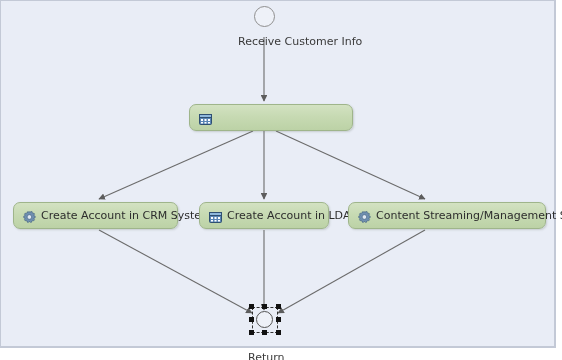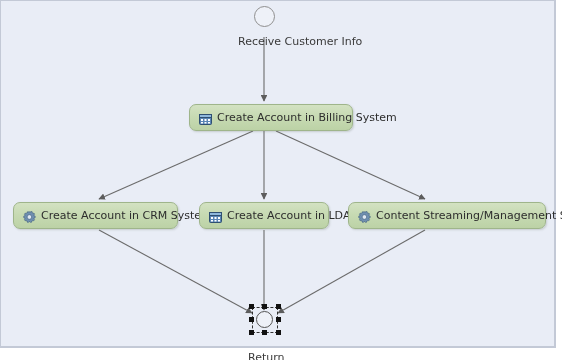--- a/index.html
+++ b/index.html
@@ -121,21 +121,20 @@
       <rect x="0.5" y="1.5" width="12" height="10" rx="1" fill="#5b86b5" stroke="#2f4f72"></rect>
       <rect x="0.5" y="1.5" width="12" height="3" fill="#8fb8dc" stroke="#2f4f72"></rect>
       <rect x="2" y="6" width="2" height="2" fill="#ffffff"></rect>
       <rect x="5.5" y="6" width="2" height="2" fill="#ffffff"></rect>
       <rect x="9" y="6" width="2" height="2" fill="#ffffff"></rect>
       <rect x="2" y="9" width="2" height="1.5" fill="#ffffff"></rect>
       <rect x="5.5" y="9" width="2" height="1.5" fill="#ffffff"></rect>
       <rect x="9" y="9" width="2" height="1.5" fill="#ffffff"></rect>
     </svg>
   </span>
-  <span class="node-label">Create Account in Billing System</span>
 </div>
 
 <div class="node-box" style="left:13px;top:202px;width:165px;">
   <span class="icon">
     <svg viewBox="0 0 13 13" width="13" height="13" xmlns="http://www.w3.org/2000/svg">
       <g fill="#6f8fb0" stroke="#3f5f80" stroke-width="0.6">
         <path d="M6.5 0.8 L7.6 1.1 L8.1 0.2 L9.4 0.9 L9.1 1.9 L10 2.5
                  L10.9 2 L11.6 3.2 L10.9 3.9 L11.2 5 L12.2 5.2 L12.2 6.6
                  L11.2 6.9 L10.9 8 L11.6 8.7 L10.7 9.8 L9.7 9.4 L8.8 10
                  L8.9 11 L7.6 11.5 L7 10.6 L5.9 10.6 L5.3 11.5 L4 11

